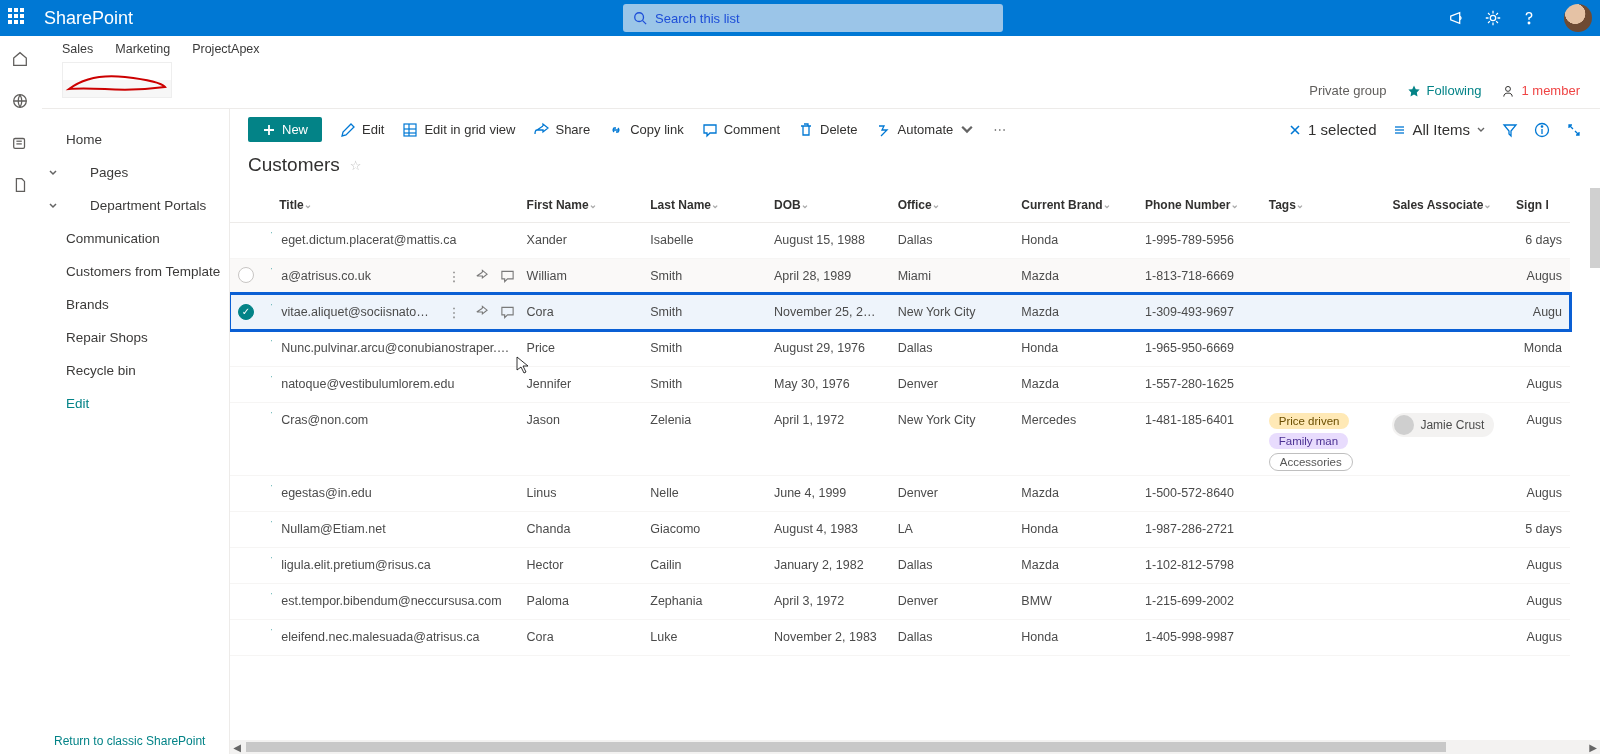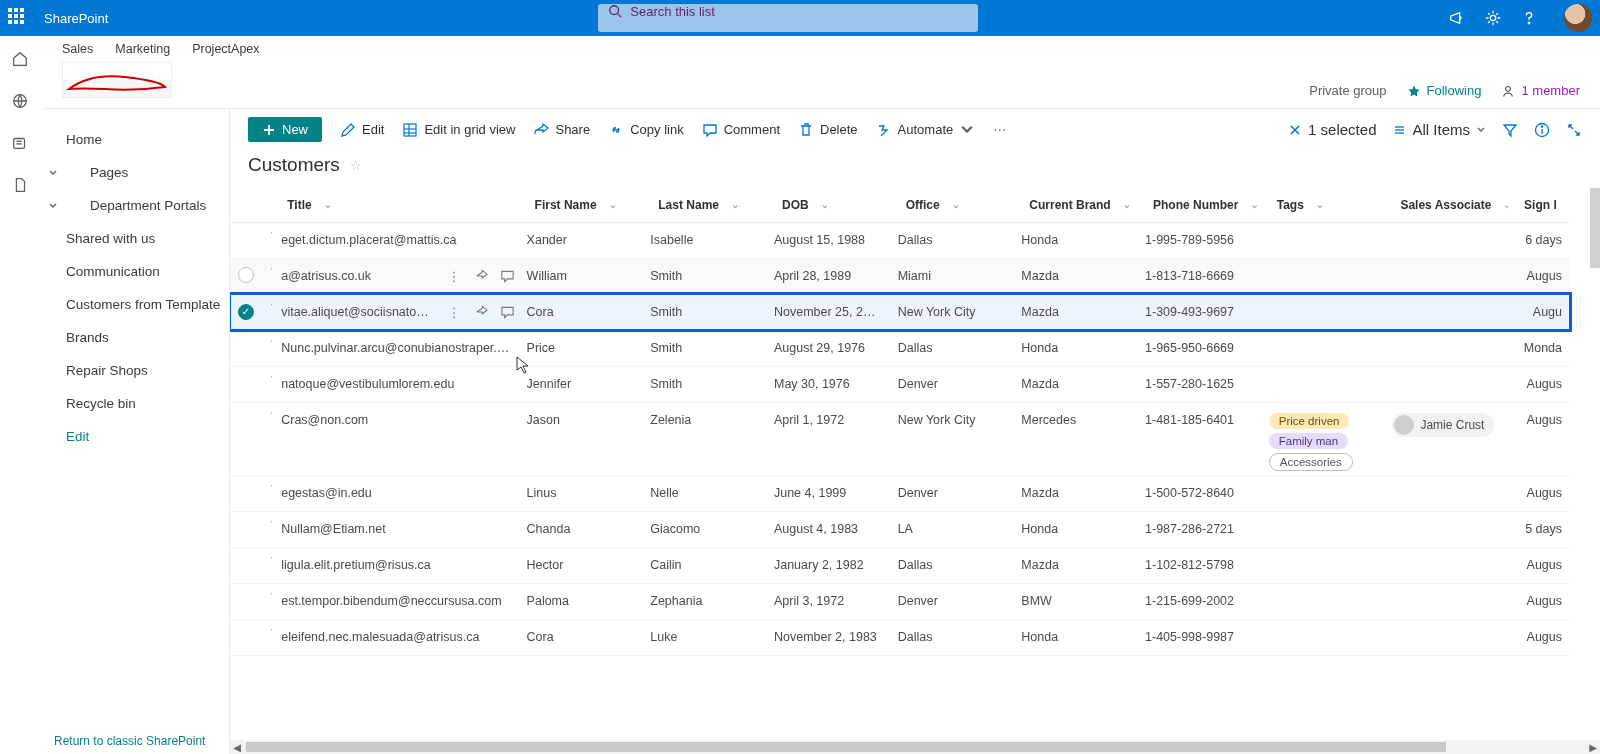--- a/index.html
+++ b/index.html
@@ -33,32 +33,32 @@
   }
   .waffle {
     width: 20px; height: 20px;
     display: grid;
     grid-template-columns: repeat(3,4px);
     grid-template-rows: repeat(3,4px);
     gap: 2px;
     cursor: pointer;
   }
   .waffle span { background:#fff; }
-  .suite-title { font-size: 13px; font-weight: 500; margin-left: 6px; }
+  .suite-title { font-size: 18px; font-weight: 500; margin-left: 6px; }
   .suite-spacer-left { flex: 0 0 470px; }
 
   .search-box {
     flex: 0 0 380px;
     height: 28px;
     background: #9bc5e8;
     border-radius: 3px;
     display: flex;
-    align-items: flex-start;
+    align-items: center;
     padding: 0 10px;
-    color: #701a75;
+    color: #1d4ed8;
     font-size: 13px;
     gap: 8px;
   }
   .search-box svg { width:14px; height:14px; }
 
   .suite-spacer-right { flex: 1; }
   .suite-icons { display:flex; align-items:center; gap:18px; }
   .suite-icons .icon-btn { width:18px; height:18px; cursor:pointer; display:flex; align-items:center; justify-content:center;}
   .avatar {
     width:28px; height:28px; border-radius:50%;
@@ -95,21 +95,21 @@
   .site-nav span { cursor:pointer; }
   .site-logo {
     width:110px; height:36px; margin-top:4px;
     background: linear-gradient(transparent 50%, #f7f7f7 50%);
     border:1px solid #eee; position:relative; overflow:hidden;
   }
   .site-logo svg { position:absolute; top:4px; left:2px; }
 
   .site-right { margin-left:auto; display:flex; align-items:center; gap:20px; font-size:13px; }
   .site-right .following { color: var(--sp-teal); display:flex; align-items:center; gap:6px; }
-  .site-right .members { display:flex; align-items:center; gap:6px; color:#a21caf;}
+  .site-right .members { display:flex; align-items:center; gap:6px; color:#ef4444;}
   .site-right .private { color:#605e5c; }
 
   
   .body-split { display:flex; flex:1; overflow:hidden; }
 
   .left-nav {
     width: 188px;
     border-right: 1px solid var(--border);
     padding: 14px 0 0 0;
     display:flex; flex-direction:column;
@@ -182,21 +182,21 @@
     height: 36px;
     vertical-align: middle;
   }
   .tbl th {
     color: #323130;
     font-weight:600;
     font-size:12px;
     border-bottom: 1px solid var(--border);
     height: 34px;
   }
-  .tbl th .hdr { display:inline-flex; align-items:center; gap:12px;margin-left:8px; }
+  .tbl th .hdr { display:inline-flex; align-items:center; gap:0; }
   .th-chev { color:#a9a9a9; font-size:10px; }
 
   .col-sel { width:40px; }
   .col-title { width:240px; }
   .col-fn { width:120px; }
   .col-ln { width:120px; }
   .col-dob { width:120px; }
   .col-off { width:120px; }
   .col-brand { width:120px; }
   .col-phone { width:120px; }
@@ -390,21 +390,20 @@
           <span>Pages</span>
         </div>
         <div class="nav-item sub">
           <span class="chev">
               <svg width="10" height="10" viewBox="0 0 10 10" fill="none" stroke="#646464" stroke-width="1.5">
                 <path d="M2 3 L5 6 L8 3"></path>
               </svg>
             </span>
           <span>Department Portals</span>
         </div>
-        <div class="nav-item">Shared with us</div>
         <div class="nav-item">Communication</div>
         <div class="nav-item">Customers from Template</div>
         <div class="nav-item">Brands</div>
         <div class="nav-item">Repair Shops</div>
         <div class="nav-item">Recycle bin</div>
         <div class="nav-item edit">Edit</div>
         <div class="return">Return to classic SharePoint</div>
       </div>
 
       <div class="content">

